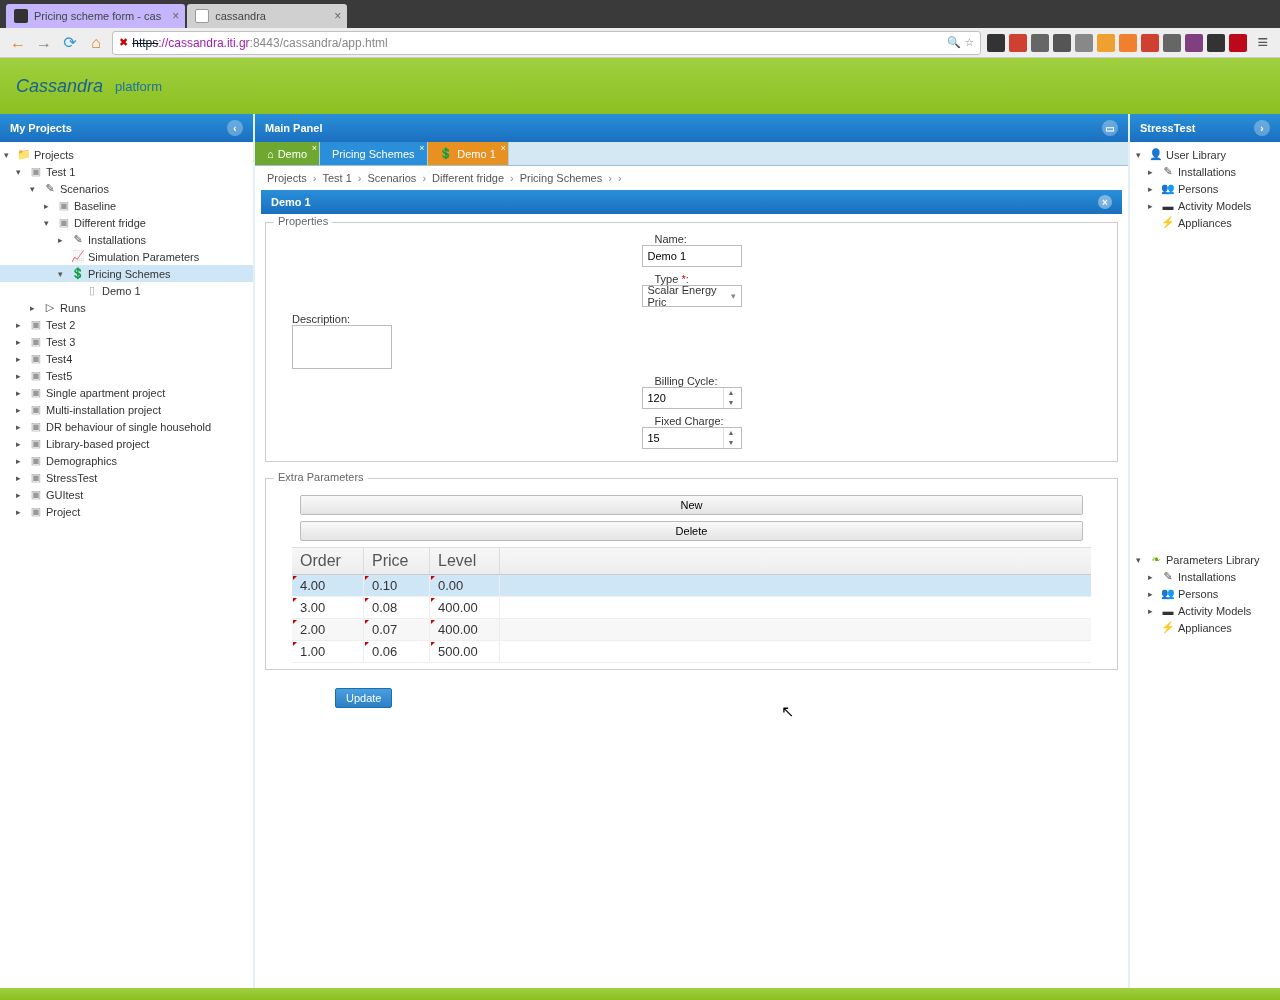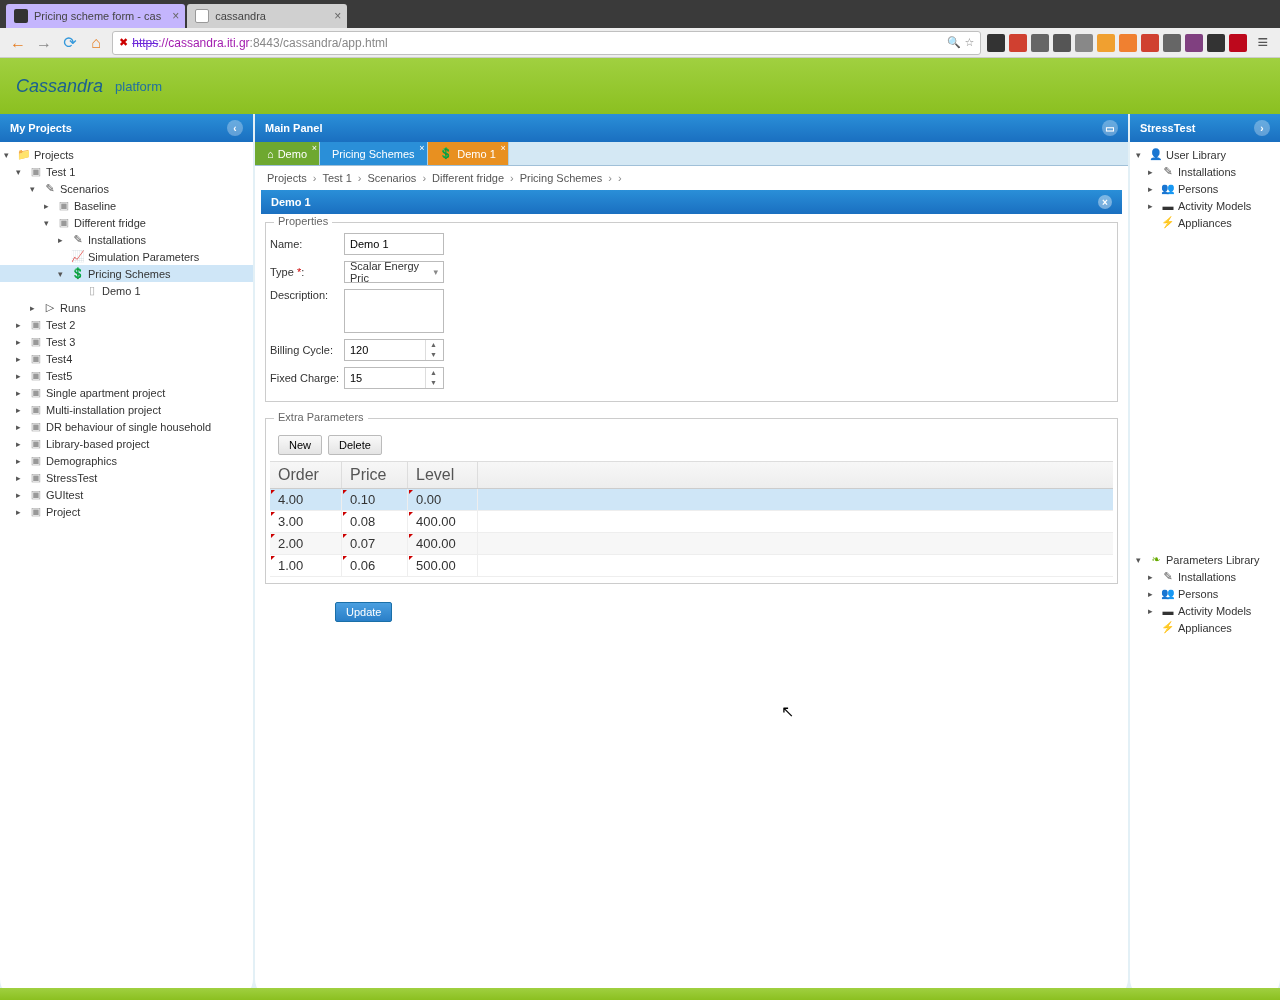--- a/index.html
+++ b/index.html
@@ -13,35 +13,35 @@
 .browser-tab .tab-close { position: absolute; right: 6px; font-size: 12px; color: #666; }
 .tab-icon { width: 14px; height: 14px; background: #333; border-radius: 2px; }
 .tab-icon.page { background: #fff; border: 1px solid #999; }
 .nav-bar { background: #eee; height: 30px; display: flex; align-items: center; padding: 0 8px; gap: 6px; border-bottom: 1px solid #ccc; }
 .nav-btn { width: 20px; height: 20px; display: flex; align-items: center; justify-content: center; font-size: 16px; color: #888; }
 .nav-btn.back { color: #e67e22; }
 .nav-btn.reload { color: #3498db; }
 .nav-btn.home { color: #e67e22; }
 .url-bar { flex: 1; background: #fff; border: 1px solid #c0c0c0; border-radius: 3px; height: 24px; display: flex; align-items: center; padding: 0 6px; gap: 4px; }
 .url-text { flex: 1; font-size: 12px; color: #555; }
-.url-text .protocol { color: #6d28d9; text-decoration: line-through; }
+.url-text .protocol { color: #0f172a; text-decoration: line-through; }
 .url-text .host { color: #a21caf; }
 .url-text .path { color: #888; }
 .ext-icon { width: 18px; height: 18px; background: #ccc; border-radius: 2px; }
 .ext-icons { display: flex; gap: 4px; align-items: center; }
 .menu-btn { font-size: 18px; color: #555; padding: 0 4px; }
 
 
 .app-header { background: linear-gradient(#a0d040, #8bc020); height: 56px; display: flex; align-items: center; padding: 0 16px; gap: 12px; }
 .logo { font-size: 18px; color: #1a6090; font-style: italic; }
 .logo-platform { color: #2070a0; font-size: 13px; }
 
 
 .app-body { display: flex; height: calc(1000px - 58px - 56px); background: #e3f0f6; }
-.panel { background: #fff; display: flex; flex-direction: column; border-radius: 21px; }
+.panel { background: #fff; display: flex; flex-direction: column; }
 .panel-header { background: linear-gradient(#2a8fd8, #1a6fc0); color: #fff; font-size: 11px; font-weight: bold; padding: 6px 10px; display: flex; justify-content: space-between; align-items: center; }
 .panel-header .collapse-btn { width: 16px; height: 16px; background: rgba(255,255,255,0.3); border-radius: 8px; display: flex; align-items: center; justify-content: center; font-size: 10px; }
 
 .left-panel { width: 253px; }
 .main-panel { flex: 1; margin: 0 2px; }
 .right-panel { width: 150px; }
 
 
 .tree { padding: 4px 0; overflow: auto; flex: 1; }
 .tree-node { display: flex; align-items: center; padding: 1px 4px; gap: 3px; white-space: nowrap; cursor: pointer; min-height: 17px; }
@@ -67,36 +67,36 @@
 .main-tab .close { font-size: 9px; position: absolute; right: 2px; top: 1px; }
 
 
 .breadcrumb { padding: 6px 12px; font-size: 11px; color: #555; display: flex; gap: 6px; }
 .breadcrumb span { cursor: pointer; }
 .breadcrumb .sep { color: #888; }
 
 
 .form-title-bar { background: linear-gradient(#2a8fd8, #1a6fc0); color: #fff; padding: 5px 10px; font-size: 11px; font-weight: bold; display: flex; justify-content: space-between; align-items: center; margin: 0 6px; }
 .form-title-bar .close-round { width: 14px; height: 14px; background: rgba(255,255,255,0.4); border-radius: 7px; display: flex; align-items: center; justify-content: center; font-size: 10px; }
-.fieldset { border: 1px solid #ccc; margin: 8px 10px; padding: 10px 4px 6px; position: relative; }
+.fieldset { border: 1px solid #ccc; margin: 8px 10px; padding: 10px 26px 6px; position: relative; }
 .fieldset-legend { position: absolute; top: -8px; left: 8px; background: #fff; padding: 0 4px; font-size: 11px; color: #666; }
-.form-row { display: flex; align-items: center; margin-bottom: 6px; }
+.form-row { display: flex; align-items: center; margin-bottom: 6px; flex-direction: column; }
 .form-label { width: 74px; font-size: 11px; color: #333; }
 .form-label .req { color: #c00; }
 .form-input { border: 1px solid #bbb; padding: 3px 5px; font-size: 11px; width: 100px; height: 22px; }
 .form-select { border: 1px solid #bbb; padding: 2px 5px; font-size: 11px; width: 100px; height: 22px; background: #fff; display: flex; align-items: center; justify-content: space-between; }
 .form-textarea { border: 1px solid #bbb; padding: 3px 5px; font-size: 11px; width: 100px; height: 44px; resize: none; }
 .spinner { display: flex; align-items: center; border: 1px solid #bbb; width: 100px; height: 22px; }
 .spinner input { border: none; padding: 2px 5px; font-size: 11px; width: 80px; outline: none; }
 .spinner .spin-btns { width: 16px; display: flex; flex-direction: column; border-left: 1px solid #ddd; }
 .spinner .spin-btns span { height: 10px; font-size: 7px; text-align: center; color: #666; line-height: 10px; }
 
 
 .levels-header { background: linear-gradient(#2a8fd8, #1a6fc0); color: #fff; padding: 5px 10px; font-size: 11px; font-weight: bold; }
-.levels-toolbar { padding: 6px 8px; display: flex; gap: 6px; }
+.levels-toolbar { padding: 6px 8px; display: flex; gap: 6px; flex-direction: column; }
 .btn { background: linear-gradient(#f9f9f9, #e4e4e4); border: 1px solid #bbb; padding: 3px 10px; font-size: 11px; border-radius: 2px; cursor: pointer; }
 .btn.primary { background: linear-gradient(#4a9fe0, #2a7fc8); color: #fff; border-color: #1a6fa8; }
 .grid { border-top: 1px solid #ddd; }
 .grid-header { display: flex; background: linear-gradient(#f7f7f7, #ededed); border-bottom: 1px solid #ccc; }
 .grid-header .col { padding: 4px 8px; font-size: 16px; color: #555; border-right: 1px solid #ddd; }
 .grid-row { display: flex; border-bottom: 1px solid #eee; }
 .grid-row .cell { padding: 3px 8px; font-size: 13px; border-right: 1px solid #eee; position: relative; }
 .grid-row.selected { background: #cfe6f7; }
 .grid-row.alt { background: #f7f7f7; }
 .col-a { width: 72px; }

